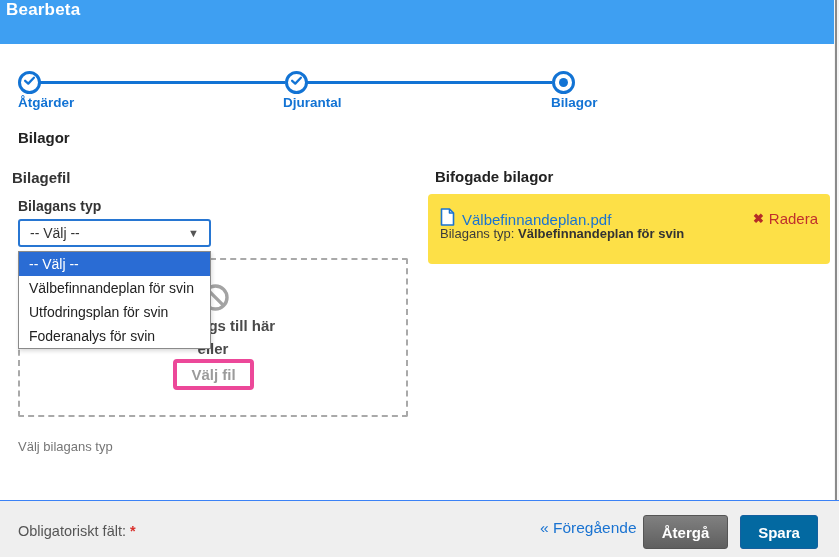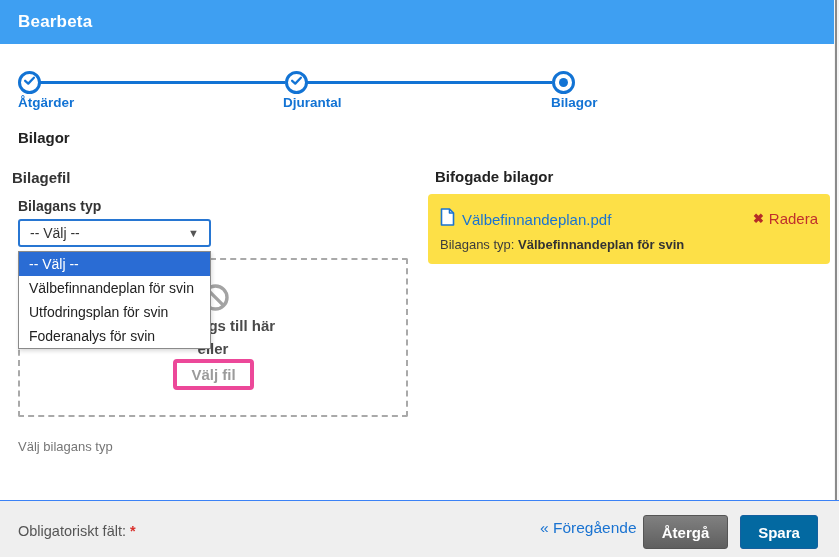--- a/index.html
+++ b/index.html
@@ -9,21 +9,21 @@
     background:#fff;
     position:relative;
     overflow:hidden;
     color:#333;
   }
   .modal { position:absolute; inset:0; background:#fff; }
 
   
   .modal-header {
     position:absolute; left:0; top:0; width:836px; height:44px;
-    background:#3e9ff2; display:flex; align-items:center; padding-left:18px;
+    background:#3e9ff2; display:flex; align-items:flex-start; padding-left:6px;
   }
   .modal-title { color:#fff; font-weight:bold; font-size:17px; letter-spacing:.2px; }
 
   
   .scroll-track { position:absolute; right:0; top:0; width:5px; height:557px; background:#f5f5f5; }
   .scroll-thumb { position:absolute; left:1px; top:0; width:2px; height:557px; background:#8a8a8a; }
 
   
   .step-line { position:absolute; top:81px; height:3px; background:#1273d4; }
   .line1 { left:40px; width:245px; }
@@ -87,21 +87,21 @@
     position:absolute; left:428px; top:194px; width:402px; height:70px;
     background:#fde047; border-radius:4px;
   }
   .file-row { position:absolute; left:12px; top:14px; display:flex; align-items:center; gap:7px; }
   .file-link { font-size:15px; color:#1a73d1; text-decoration:none; cursor:pointer; }
   .delete-link {
     position:absolute; right:12px; top:16px; display:flex; align-items:center; gap:5px;
     color:#c0302c; font-size:15px; cursor:pointer;
   }
   .delete-x { font-weight:bold; font-size:13px; color:#b52b27; }
-  .meta-row { position:absolute; left:12px; top:43px; font-size:13px; color:#3c3c3c; }
+  .meta-row { position:absolute; left:12px; top:32px; font-size:13px; color:#3c3c3c; }
   .meta-row b { color:#333; }
 
   
   .modal-footer {
     position:absolute; left:0; top:500px; width:839px; height:57px;
     background:#efefef; border-top:1px solid #3b82f6;padding-left:20px;
   }
   .required-note { position:absolute; left:18px; top:22px; font-size:14.5px; color:#555; }
   .required-asterisk { color:#d9302c; font-weight:bold; }
   .previous-link { position:absolute; left:540px; top:18px; font-size:15.5px; color:#1a73d1; cursor:pointer; }

